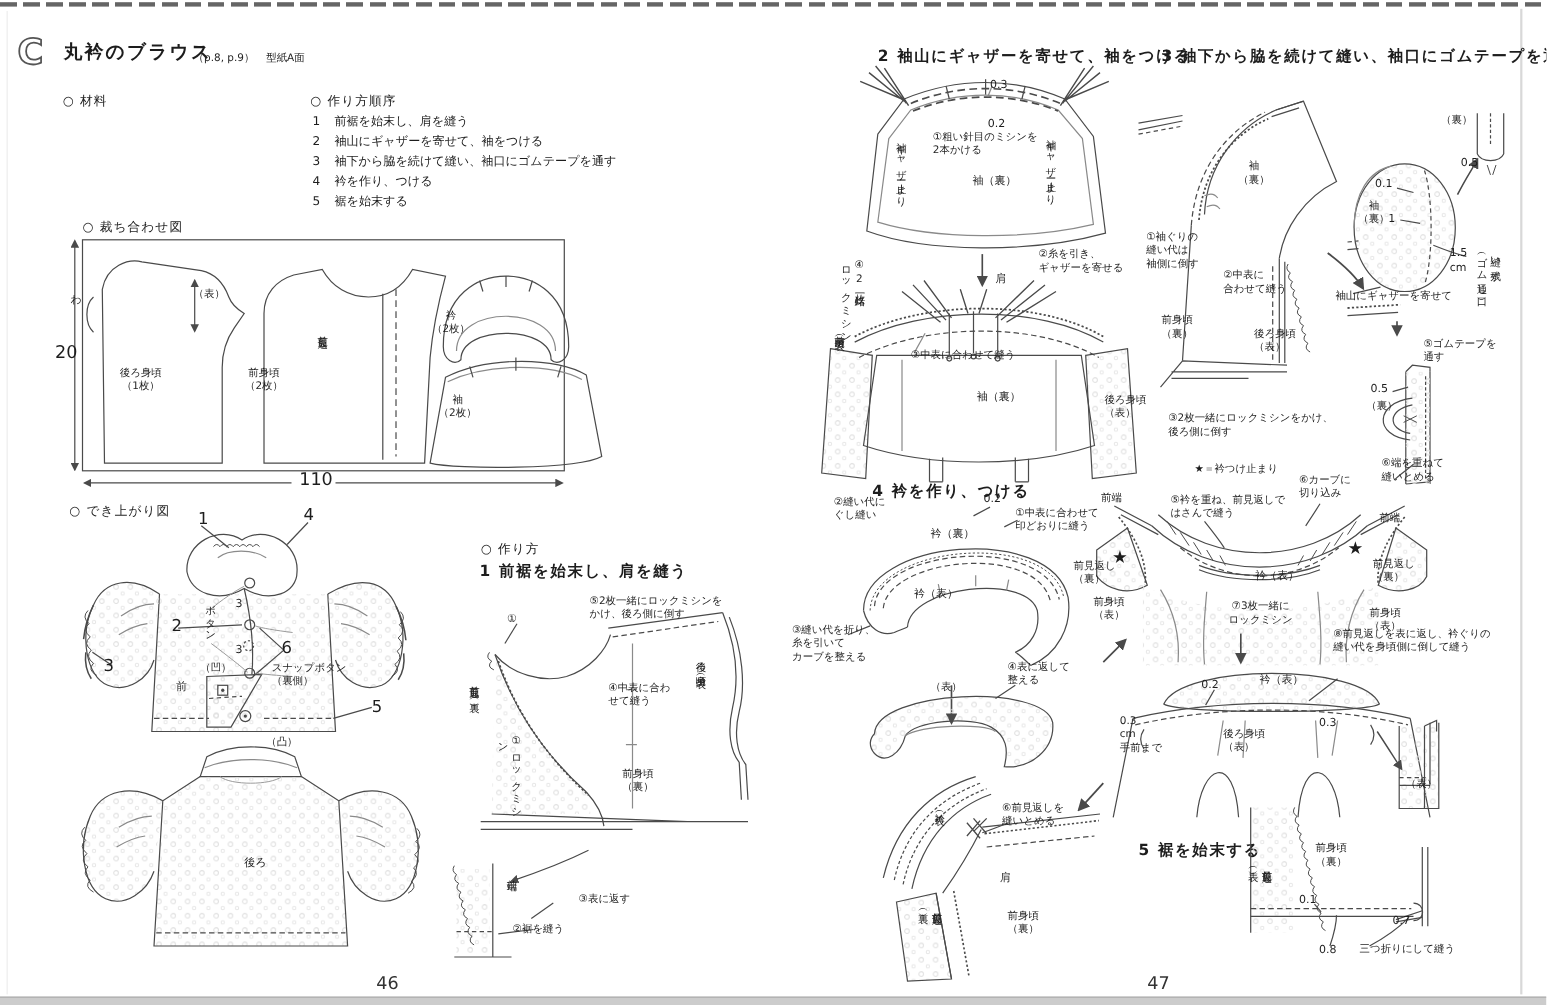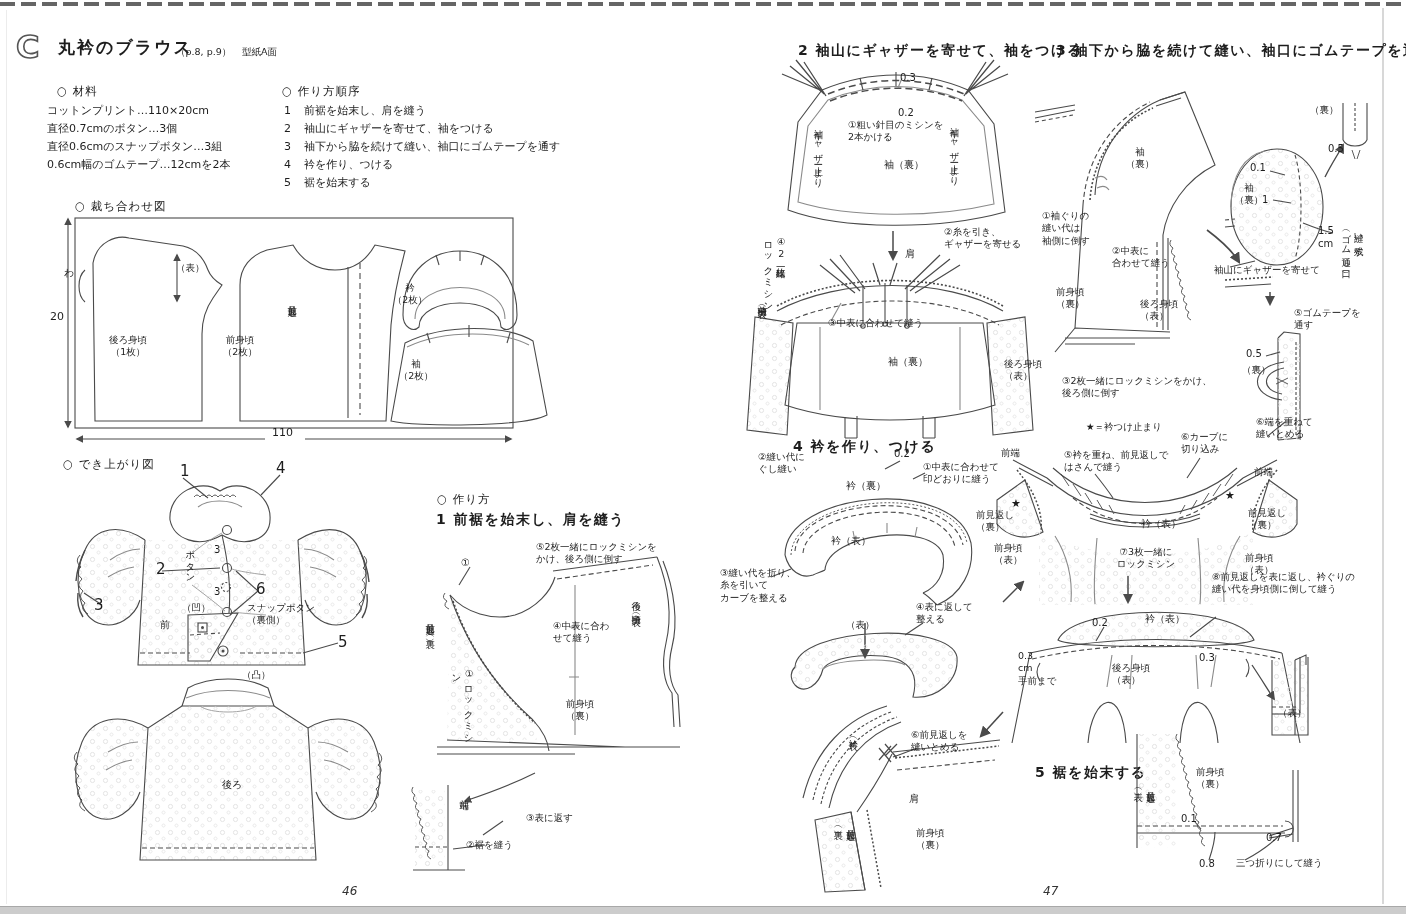--- a/index.html
+++ b/index.html
@@ -1,25 +1,25 @@
 <!DOCTYPE html>
 <html><head>
 <meta charset="utf-8">
 <style>
   html,body{margin:0;padding:0;background:#ffffff;}
   #page{position:relative;width:1406px;height:914px;background:#ffffff;overflow:hidden;
         font-family:"DejaVu Sans","Liberation Sans",sans-serif;color:#1d1d1d;}
   .lbl{position:absolute;font-size:9.5px;line-height:1.3;white-space:pre-line;color:#1d1d1d;}
   .vt{writing-mode:vertical-rl;text-orientation:upright;letter-spacing:1px;}
   .ctr{text-align:center;}
-  .fs10{font-size:10px;} .fs11{font-size:11px;}
+  .fs10{font-size:10px;} .fs11{font-size:16px;}
   .h2{position:absolute;font-size:11.5px;letter-spacing:1px;}
   .sec{position:absolute;font-size:14px;font-weight:bold;letter-spacing:1.5px;white-space:nowrap;}
   .num{position:absolute;font-size:15px;}
-  .pageno{position:absolute;font-size:12px;color:#333;font-style:italic;}
+  .pageno{position:absolute;font-size:16px;color:#333;}
   #logo{position:absolute;left:16px;top:28px;font-size:32px;font-weight:bold;color:#fff;
         -webkit-text-stroke:1.6px #555;text-shadow:0 0 0 #555;}
   #main-title{position:absolute;left:58px;top:36px;font-size:17px;font-weight:bold;letter-spacing:2px;}
   .title-note{position:absolute;top:46px;font-size:9.5px;color:#222;}
   .list-block{position:absolute;font-size:11px;line-height:18px;white-space:nowrap;}
   .order-row span.on{display:inline-block;width:20px;}
   svg.diag{position:absolute;overflow:visible;}
   .top-edge{position:absolute;left:0;top:2px;right:0;height:4px;
     background:repeating-linear-gradient(90deg,#4a4a4a 0 15px,transparent 15px 21px);opacity:.85;}
   .bottom-edge{position:absolute;left:0;right:0;bottom:0;height:7px;background:#cccccc;border-top:1px solid #a8a8a8;}
@@ -49,26 +49,20 @@
     </defs>
   </svg>
 
   
   <div id="logo">C</div>
   <div id="main-title">丸衿のブラウス</div>
   <div class="title-note" style="left:176px">（p.8, p.9）</div>
   <div class="title-note" style="left:242px">型紙A面</div>
 
   <div class="h2" style="left:57px;top:84px">○ 材料</div>
-  <div class="list-block" style="left:47px;top:102px">
-    <div>コットンプリント…110×20cm</div>
-    <div>直径0.7cmのボタン…3個</div>
-    <div>直径0.6cmのスナップボタン…3組</div>
-    <div>0.6cm幅のゴムテープ…12cmを2本</div>
-  </div>
 
   <div class="h2" style="left:282px;top:84px">○ 作り方順序</div>
   <div class="list-block" style="left:284px;top:102px">
     <div class="order-row"><span class="on">1</span><span>前裾を始末し、肩を縫う</span></div>
     <div class="order-row"><span class="on">2</span><span>袖山にギャザーを寄せて、袖をつける</span></div>
     <div class="order-row"><span class="on">3</span><span>袖下から脇を続けて縫い、袖口にゴムテープを通す</span></div>
     <div class="order-row"><span class="on">4</span><span>衿を作り、つける</span></div>
     <div class="order-row"><span class="on">5</span><span>裾を始末する</span></div>
   </div>
 

